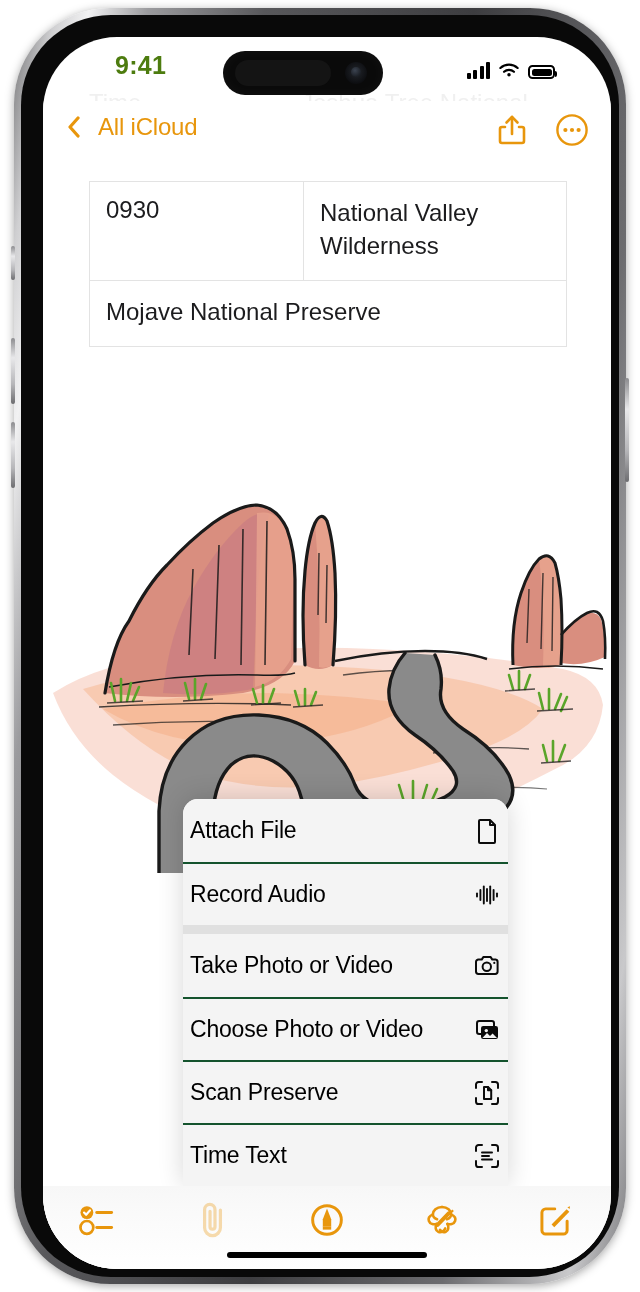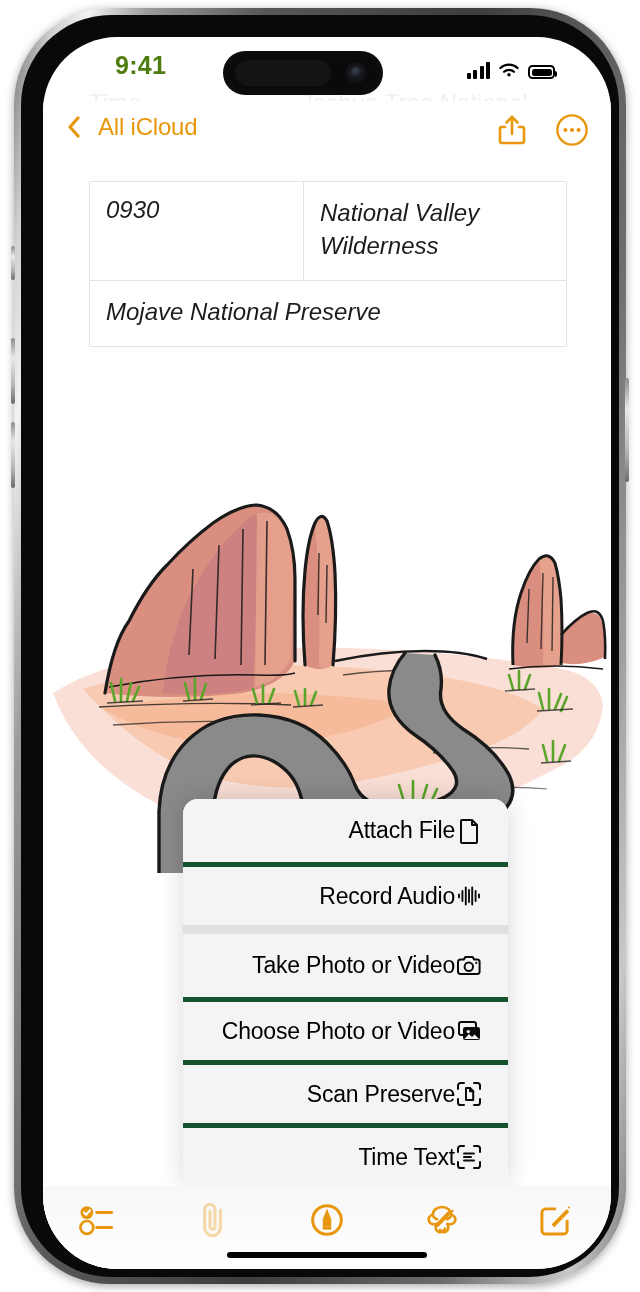--- a/index.html
+++ b/index.html
@@ -48,41 +48,41 @@
   #navright{position:absolute;right:22px;top:12px;display:flex;align-items:center;gap:26px;}
   .navicon{width:34px;height:34px;cursor:pointer;}
 
   
   #faded{position:absolute;left:0;top:52px;width:568px;height:86px;z-index:5;color:#f0f0f0;}
   #faded .fl{position:absolute;font-size:24px;white-space:nowrap;}
   #faded .c1{left:46px;}
   #faded .c2{left:258px;}
 
   
-  #noteBody{position:absolute;left:0;top:126px;width:464px;bottom:0;z-index:10;background:#fff;font-style:italic;}
+  #noteBody{position:absolute;left:0;top:126px;width:464px;bottom:0;z-index:10;background:#fff;}
 
   
   #table{position:absolute;left:46px;top:18px;width:476px;border:1px solid #e3e3e3;border-bottom:none;
     border-collapse:collapse;}
   #table .row{display:flex;border-bottom:1px solid #e3e3e3;}
   #table .c-time{width:214px;padding:14px 16px 18px;box-sizing:border-box;border-right:1px solid #e3e3e3;
     font-size:24px;color:#1c1c1e;}
   #table .c-place{flex:1;padding:14px 16px 18px;box-sizing:border-box;font-size:24px;color:#1c1c1e;line-height:1.38;}
 
   
   #sketchWrap{position:absolute;left:0;top:230px;width:568px;height:480px;}
   #sketch{width:100%;height:100%;display:block;}
 
   
   #attachMenu{position:absolute;left:140px;bottom:83px;width:325px;z-index:40;
     border-radius:15px 15px 0 0;overflow:hidden;background:#f4f4f4;
     box-shadow:0 -1px 26px rgba(0,0,0,.16);}
-  .mrow{display:flex;align-items:center;justify-content:flex-end;height:63px;
-    padding:0 25px;box-sizing:border-box;background:#f4f4f4;cursor:pointer;}
-  .mrow + .mrow{border-top:5px solid #14532d;}
+  .mrow{display:flex;align-items:center;justify-content:space-between;height:63px;
+    padding:0 7px;box-sizing:border-box;background:#f4f4f4;cursor:pointer;}
+  .mrow + .mrow{border-top:2px solid #14532d;}
   .mlbl{font-size:23px;color:#000;letter-spacing:-.2px;}
   .micon{width:28px;height:28px;flex:none;}
   .mgap{height:9px;background:#e0e0e0;}
   .mgap + .mrow{border-top:none;}
 
   
   #toolbar{position:absolute;left:0;bottom:0;width:568px;height:83px;z-index:45;
     background:linear-gradient(180deg,#f7f7f7 0%,#fbfbfb 45%,#ffffff 100%);
     display:flex;align-items:center;justify-content:space-between;padding:0 34px 16px;box-sizing:border-box;}
   .tbtn{width:42px;height:42px;cursor:pointer;display:flex;align-items:center;justify-content:center;}

